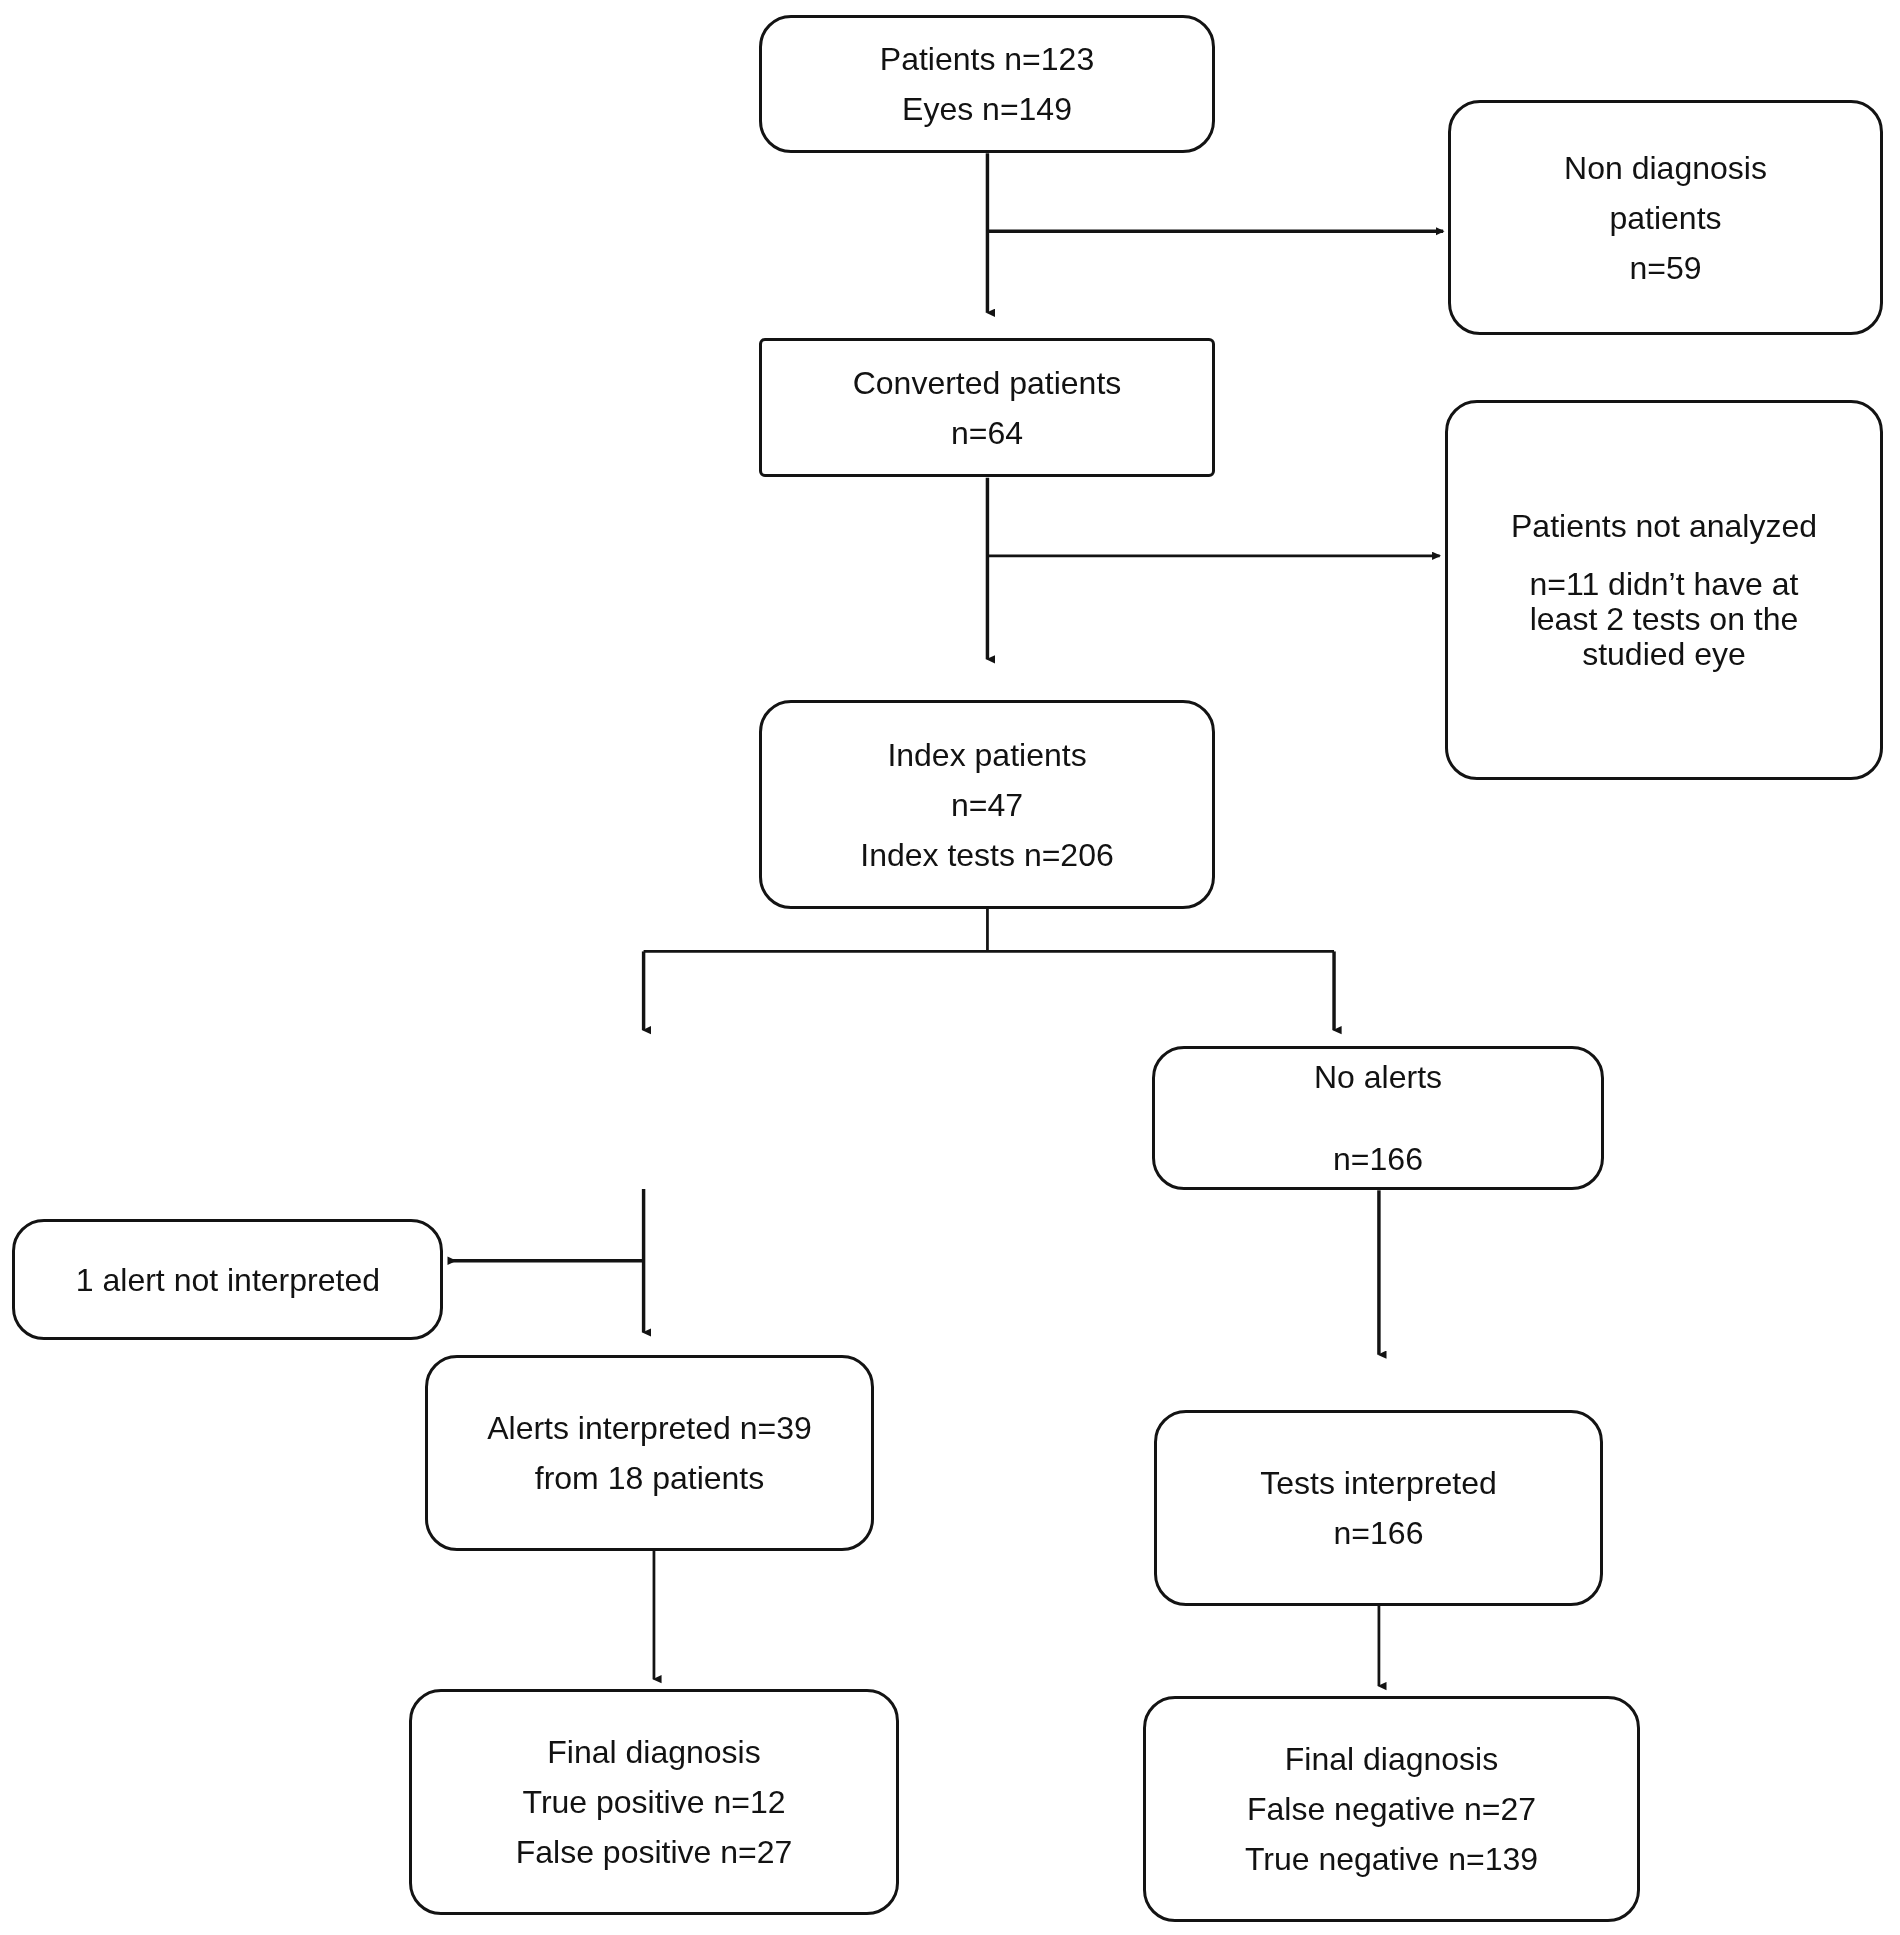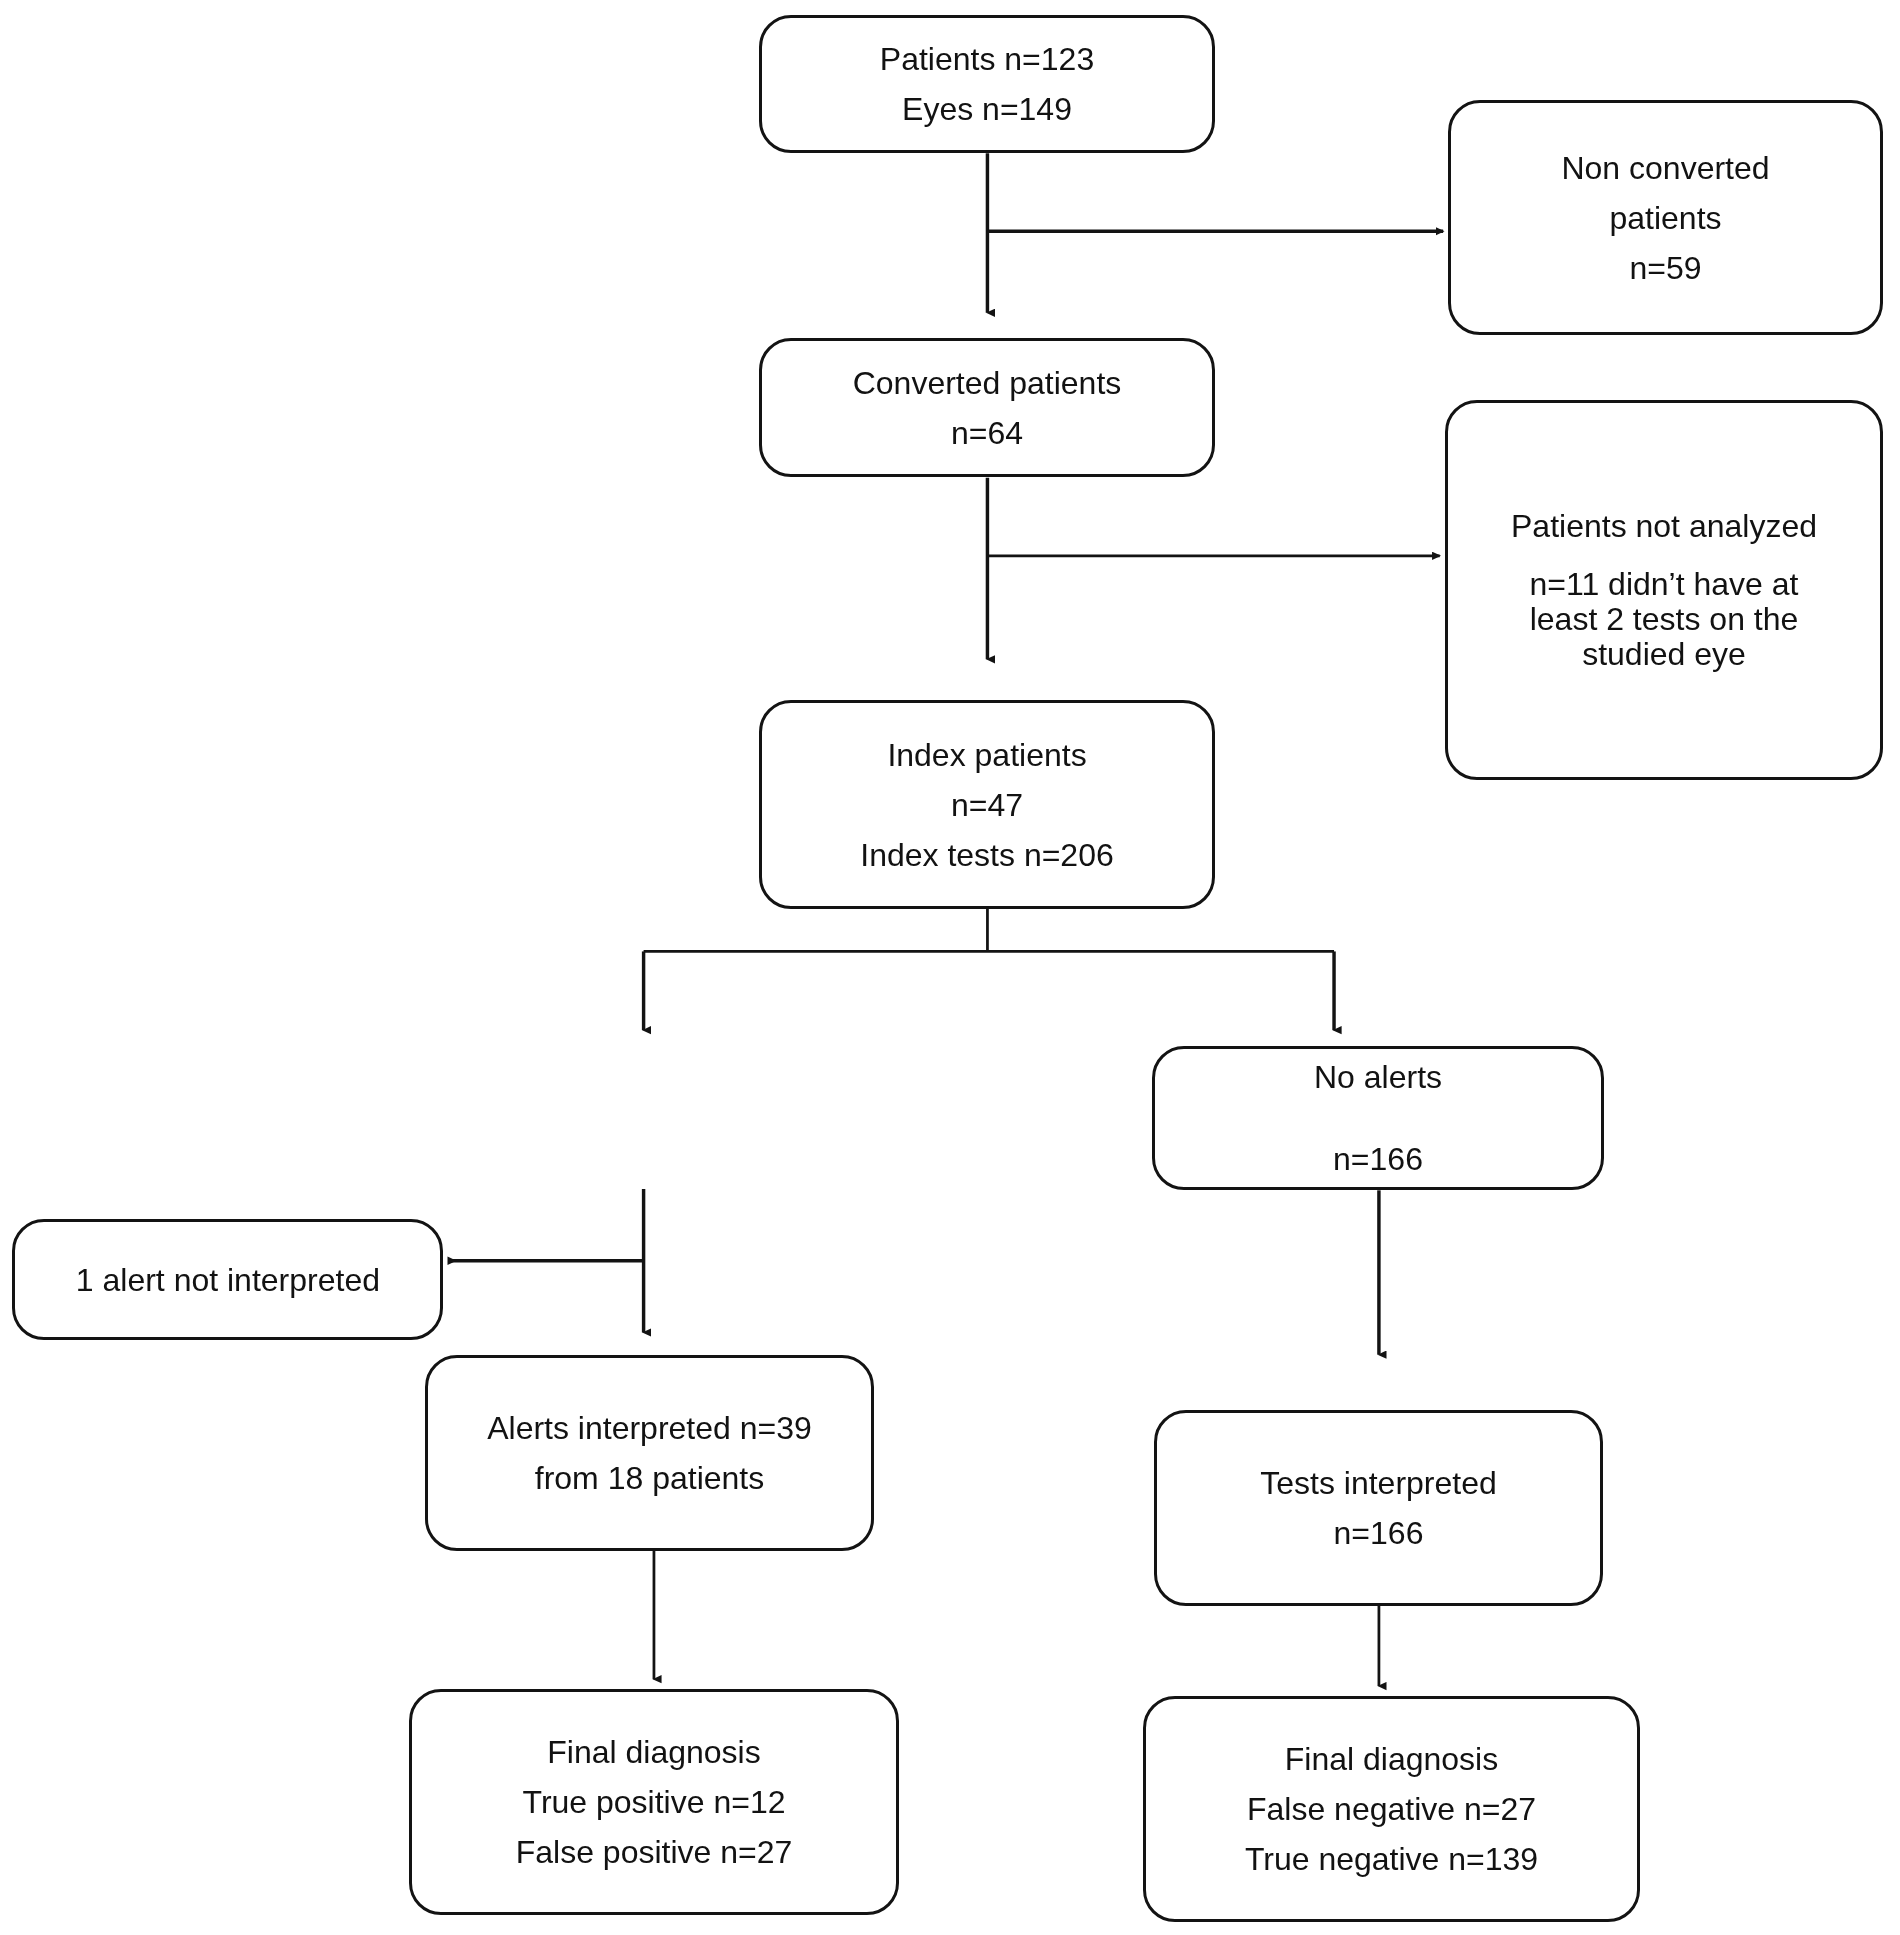--- a/index.html
+++ b/index.html
@@ -109,26 +109,26 @@
       <line x1="1997" y1="2256" x2="1997" y2="2442" stroke="#131313" stroke-width="4" marker-end="url(#arrow-d)"></line>
     </g>
   </svg>
 
   <div class="flow-box loose" style="left:759px; top:15px; width:456px; height:138px;">
     <span class="line">Patients n=123</span>
     <span class="line">Eyes n=149</span>
   </div>
 
   <div class="flow-box loose" style="left:1448px; top:100px; width:435px; height:235px;">
-    <span class="line">Non converted</span>
+    <span class="line">Non diagnosis</span>
     <span class="line">patients</span>
     <span class="line">n=59</span>
   </div>
 
-  <div class="flow-box loose" style="left:759px; top:338px; width:456px; height:139px;">
+  <div class="flow-box loose" style="left:759px; top:338px; width:456px; height:139px;border-radius:6px;">
     <span class="line">Converted patients</span>
     <span class="line">n=64</span>
   </div>
 
   <div class="flow-box" style="left:1445px; top:400px; width:438px; height:380px;">
     <span class="line">Patients not analyzed</span>
     <span class="gap-line"></span>
     <span class="line">n=11 didn’t have at</span>
     <span class="line">least 2 tests on the</span>
     <span class="line">studied eye</span>

